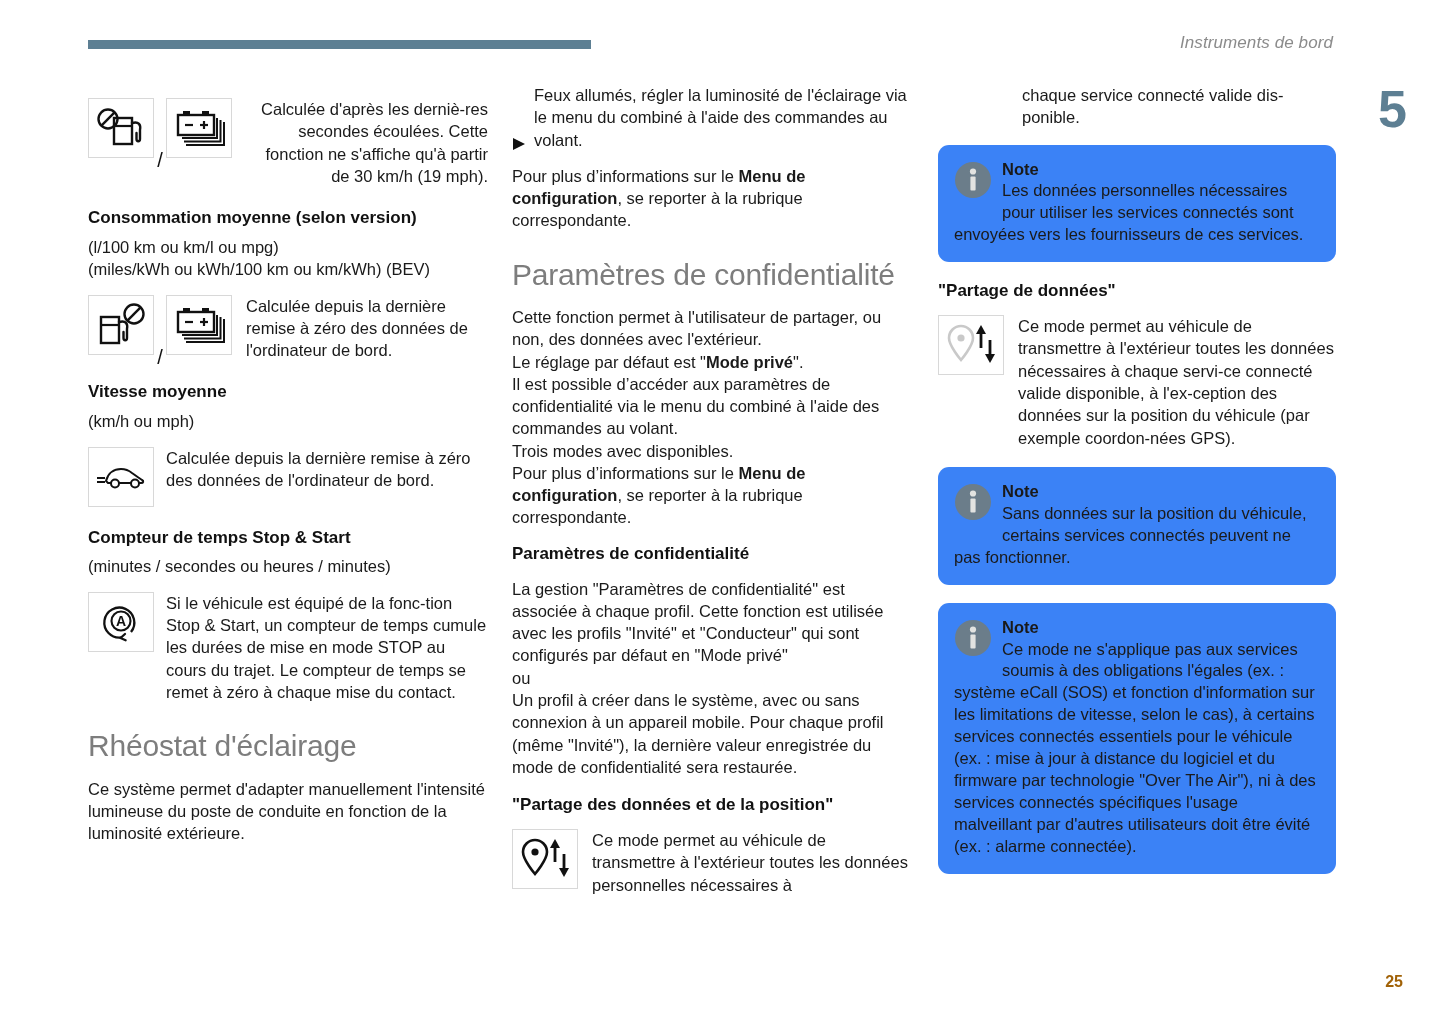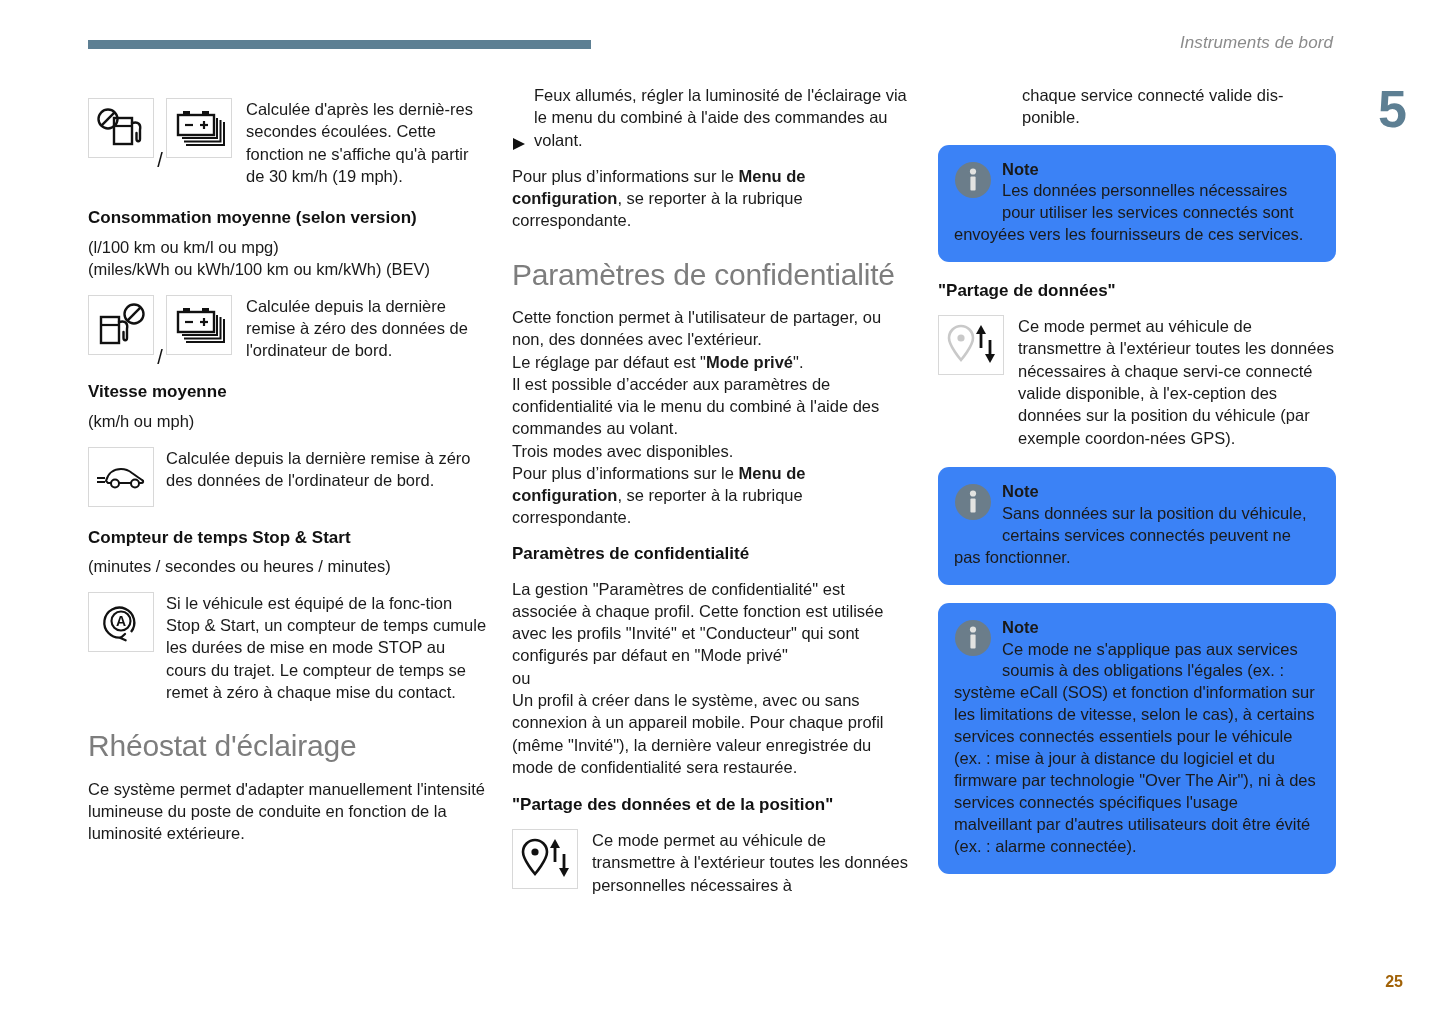--- a/index.html
+++ b/index.html
@@ -204,21 +204,21 @@
               <line x1="28" y1="19" x2="36" y2="19" stroke="#111" stroke-width="2.2"></line>
               <line x1="32" y1="15" x2="32" y2="23" stroke="#111" stroke-width="2.2"></line>
               <path d="M45 12 L45 32 L10 32" fill="none" stroke="#111" stroke-width="2"></path>
               <path d="M48.5 14 L48.5 35.5 L12 35.5" fill="none" stroke="#111" stroke-width="2"></path>
               <path d="M52 16 L52 39 L14 39" fill="none" stroke="#111" stroke-width="2"></path>
             </svg>
           </span>
           <span class="slash">/</span>
         </div>
       </div>
-      <div class="row-text" style="padding-left:14px;">Calculée d'après les derniè-res secondes écoulées. Cette fonction ne s'affiche qu'à partir de 30 km/h (19 mph).</div>
+      <div class="row-text" style="padding-left:14px;text-align:right;">Calculée d'après les derniè-res secondes écoulées. Cette fonction ne s'affiche qu'à partir de 30 km/h (19 mph).</div>
     </div>
 
     <h3 class="sub-title">Consommation moyenne (selon version)</h3>
     <p class="para tight">(l/100 km ou km/l ou mpg)</p>
     <p class="para">(miles/kWh ou kWh/100 km ou km/kWh) (BEV)</p>
 
     <div class="icon-row">
       <div class="icon-holder">
         <div class="icon-pair">
           <span class="icon-box">

